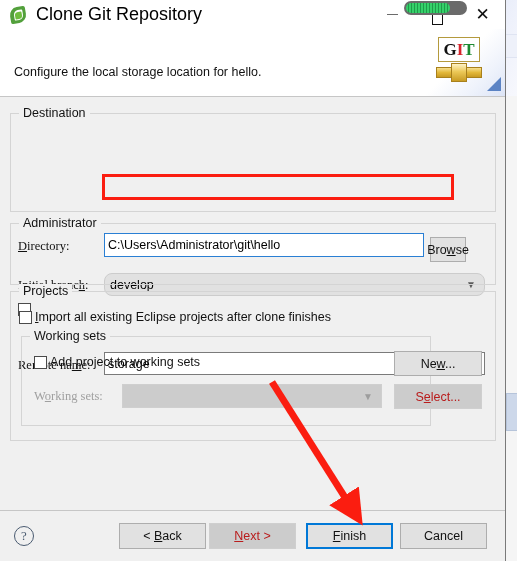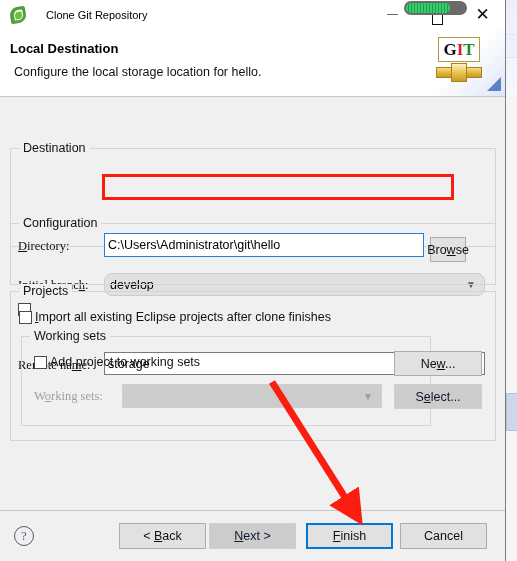--- a/index.html
+++ b/index.html
@@ -92,22 +92,22 @@
     transform: rotate(-10deg);
   }
   #app-icon .leaf-core {
     position: absolute;
     left: 5px; top: 5px; width: 7px; height: 7px;
     border-radius: 50% 10% 50% 10%;
     background: #6fbd3e;
     transform: rotate(-10deg);
   }
   #title-text {
-    margin-left: 20px;
-    font-size: 11px;
+    margin-left: 10px;
+    font-size: 18px;
     color: #000;
     white-space: nowrap;
   }
   .win-btn {
     position: absolute;
     top: 0;
     width: 45px; height: 29px;
     display: flex; align-items: center; justify-content: center;
     font-size: 13px;
     color: #1a1a1a;
@@ -228,21 +228,21 @@
   .group-title {
     position: absolute;
     top: -8px; left: 8px;
     background: #f0f0f0;
     padding: 0 4px;
     font-size: 12.5px;
     color: #111;
     white-space: nowrap;
   }
 
-  #grp-destination { left: 10px; top: 16px; width: 486px; height: 99px; margin-top: 35px; }
+  #grp-destination { left: 10px; top: 16px; width: 486px; height: 99px; }
   #grp-configuration { left: 10px; top: 126px; width: 486px; height: 62px; }
   #grp-projects { left: 10px; top: 194px; width: 486px; height: 150px; }
   #grp-workingsets { left: 10px; top: 44px; width: 410px; height: 90px; }
 
   .field-label {
     position: absolute;
     font-size: 12.5px;
     color: #111;
     white-space: nowrap;
     font-family: Liberation Serif, serif;
@@ -320,21 +320,21 @@
     background: #e1e1e1;
     border: 1px solid #adadad;
     font-family: "Liberation Sans", sans-serif;
     font-size: 12.5px;
     color: #111;
     display: flex;
     align-items: center;
     justify-content: center;
     white-space: nowrap;
   }
-  .btn.disabled { background: #cccccc; border-color: #cfcfcf; color: #0f172a; }
+  .btn.disabled { background: #cccccc; border-color: #cfcfcf; color: #b91c1c; }
   .btn.focused {
     border: 2px solid #0078d7;
     background: #e1e1e1;
   }
 
   
   #footer {
     position: absolute;
     left: 0; bottom: 0;
     width: 505px;
@@ -401,21 +401,20 @@
     <div class="win-btn" id="btn-close">
       <span class="close-glyph">✕</span>
     </div>
 
     <div id="record-overlay">
       <span class="bar"></span>
     </div>
   </div>
 
   <div id="header">
-    <div id="header-title">Local Destination</div>
     <div id="header-desc">Configure the local storage location for hello.</div>
     <div id="header-art">
       <div id="git-logo">
         <div id="git-plate">
           <span class="g">G</span>
             <span class="i">I</span>
             <span class="t">T</span>
         </div>
         <div id="git-pipe-left"></div>
         <div id="git-pipe-right"></div>
@@ -443,21 +442,21 @@
     <div class="combo" style="left:104px; top:176px; width:381px; height:23px;border-radius:8px;">
       <span class="combo-text">develop</span>
       <span class="combo-arrow">▼</span>
     </div>
 
     <div class="checkrow" style="left:18px; top:206px;">
       <span class="cbox"></span>
     </div>
 
     <div class="group" id="grp-configuration">
-      <span class="group-title">Configuration</span>
+      <span class="group-title">Administrator</span>
     </div>
 
     <span class="field-label" style="left:18px; top:261px;">Remote na<span class="mn">m</span>e:</span>
     <div class="textbox" style="left:104px; top:255px; width:381px; height:23px;">
       <span>storage</span>
     </div>
 
     <div class="group" id="grp-projects">
       <span class="group-title">Projects</span>
 

